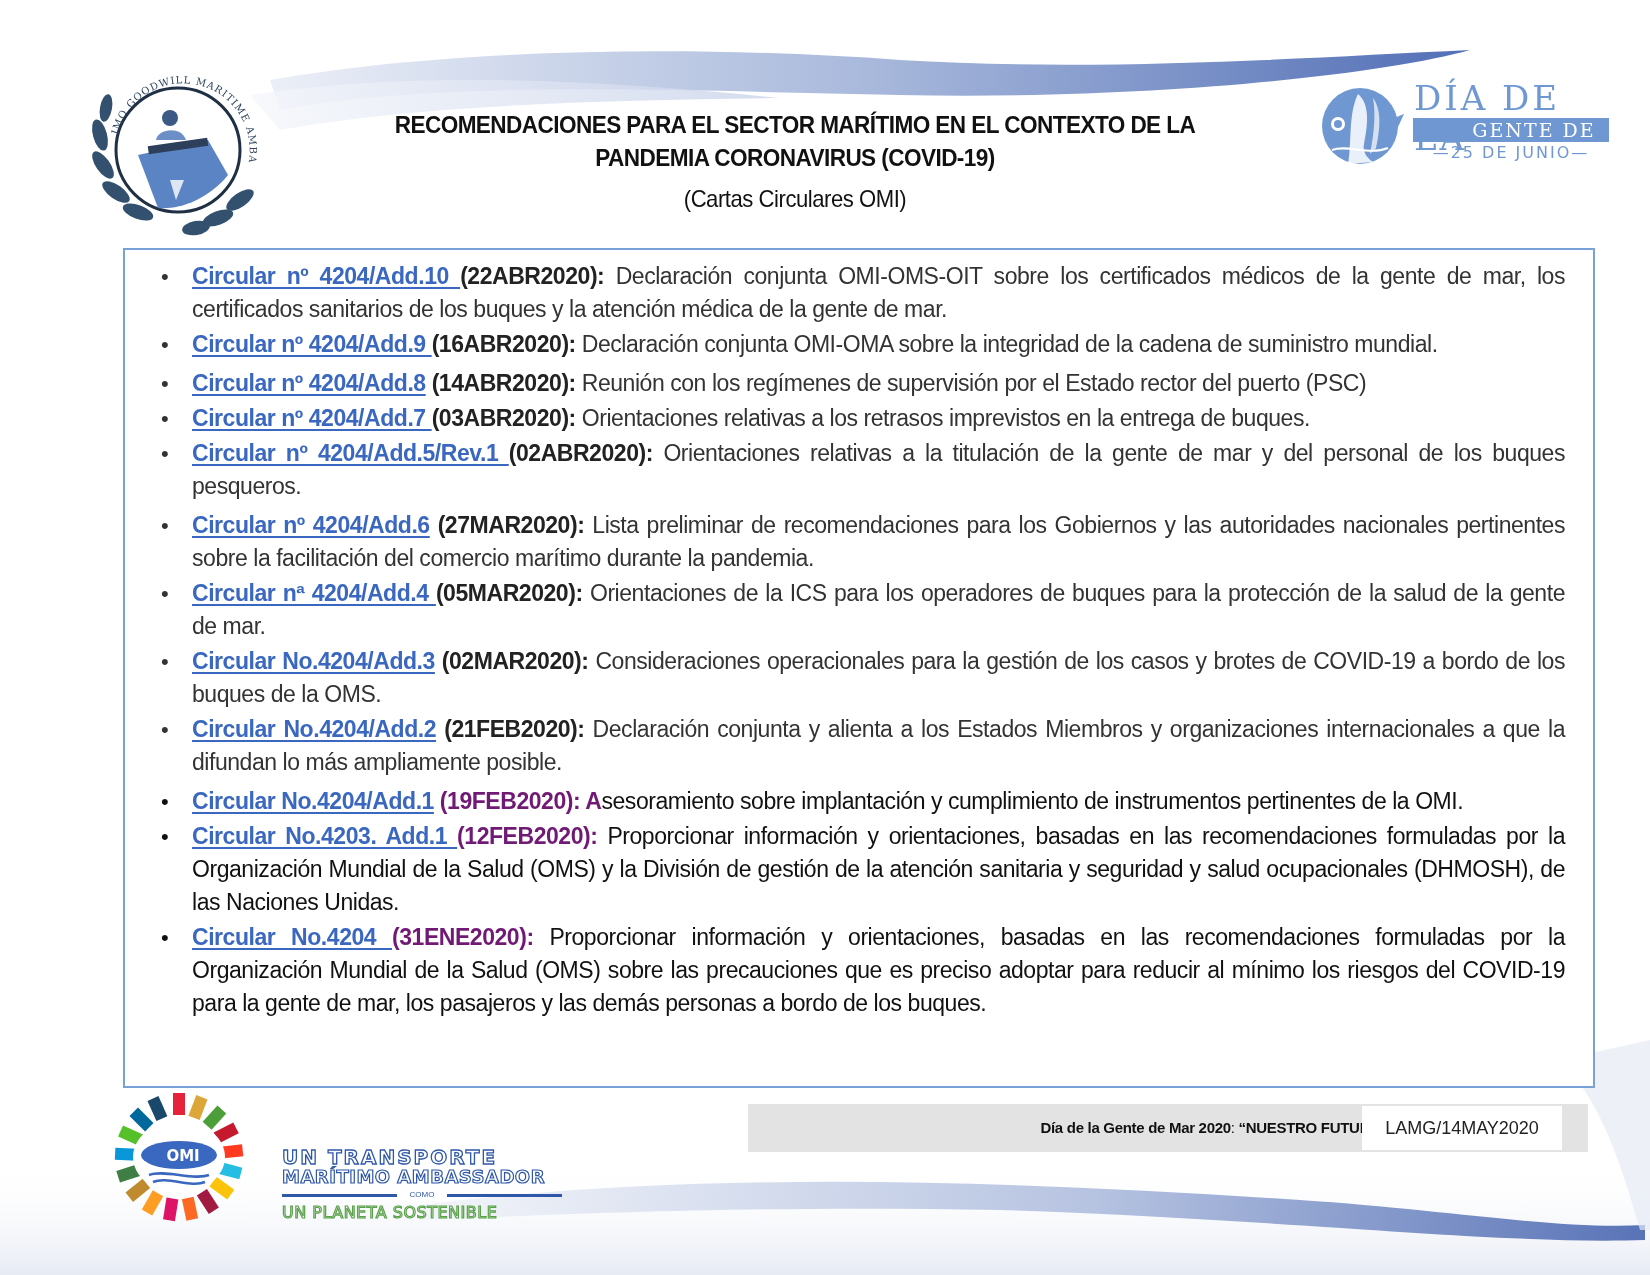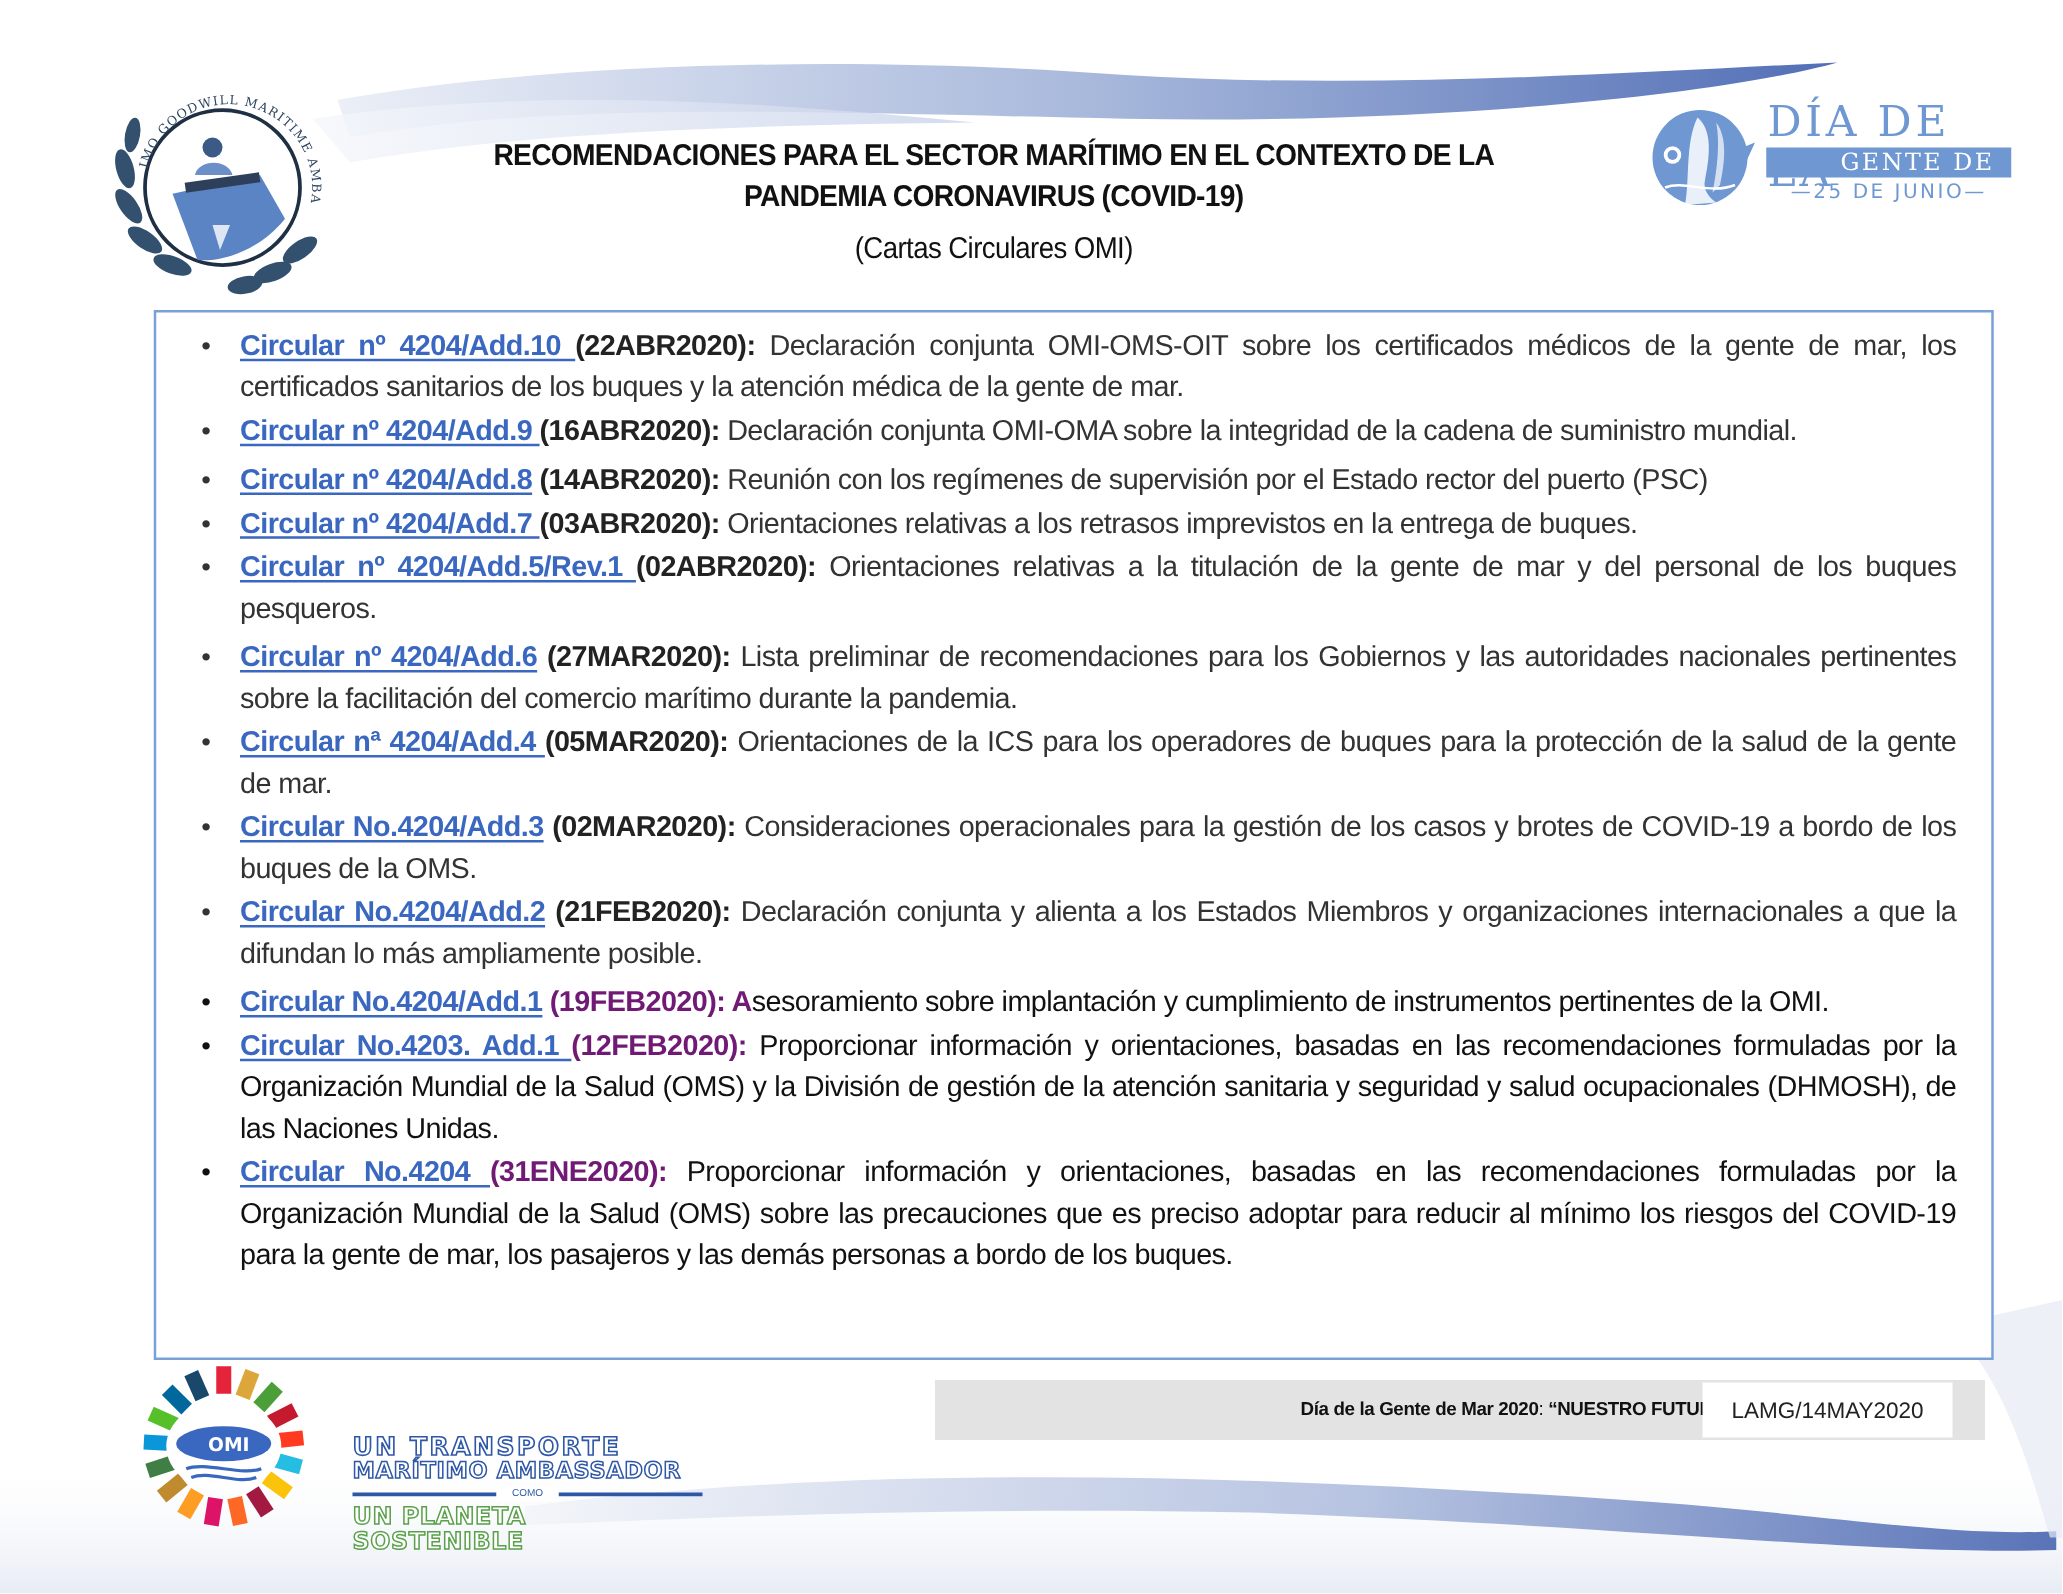--- a/index.html
+++ b/index.html
@@ -34,21 +34,21 @@
   .item.gap { margin-top: 6px; }
 
   
   .sdg-logo { position: absolute; left: 92px; top: 1092px; width: 175px; height: 130px; }
   .sdg-text { position: absolute; left: 282px; top: 1115px; width: 280px; }
   .sdg-text .l1 { font-family: "DejaVu Sans", sans-serif; font-weight: bold; font-size: 20px; color: #ffffff; -webkit-text-stroke: 1.3px #2e57a8; letter-spacing: 2px; line-height: 20px; margin-top: 32px; }
   .sdg-text .l2 { font-family: "DejaVu Sans", sans-serif; font-weight: bold; font-size: 18px; color: #ffffff; -webkit-text-stroke: 1.2px #2e57a8; letter-spacing: 0.5px; line-height: 20px; }
   .sdg-text .para { position: relative; height: 12px; margin: 2px 0; }
   .sdg-text .para::before { content: ""; position: absolute; left: 0; right: 0; top: 5px; height: 3px; background: #2e57a8; }
   .sdg-text .para span { position: relative; display: block; width: 50px; margin: 0 auto; background: #fff; text-align: center; font-size: 8px; color: #2e57a8; line-height: 12px; }
-  .sdg-text .l3 { font-family: "DejaVu Sans", sans-serif; font-weight: bold; font-size: 19px; color: #ffffff; -webkit-text-stroke: 1.2px #5aa14a; letter-spacing: 0.5px; line-height: 20px; }
+  .sdg-text .l3 { font-family: "DejaVu Sans", sans-serif; font-weight: normal; font-size: 16px; color: #ffffff; -webkit-text-stroke: 1.2px #5aa14a; letter-spacing: 0.5px; line-height: 20px; }
 
   .motto { position: absolute; left: 748px; top: 1104px; width: 840px; height: 48px; background: #e3e3e3; font-size: 15px; font-weight: bold; color: #111; line-height: 48px; text-align: right; padding-right: 46px; letter-spacing: -0.3px; }
   .motto .colon { font-weight: normal; }
   .author { position: absolute; left: 1362px; top: 1106px; width: 200px; height: 44px; background: #ffffff; font-size: 18px; color: #222; line-height: 44px; text-align: center; }
 </style>
 </head>
 <body>
 
 <svg class="swoosh-top" viewBox="0 0 1650 260">
   <defs>

